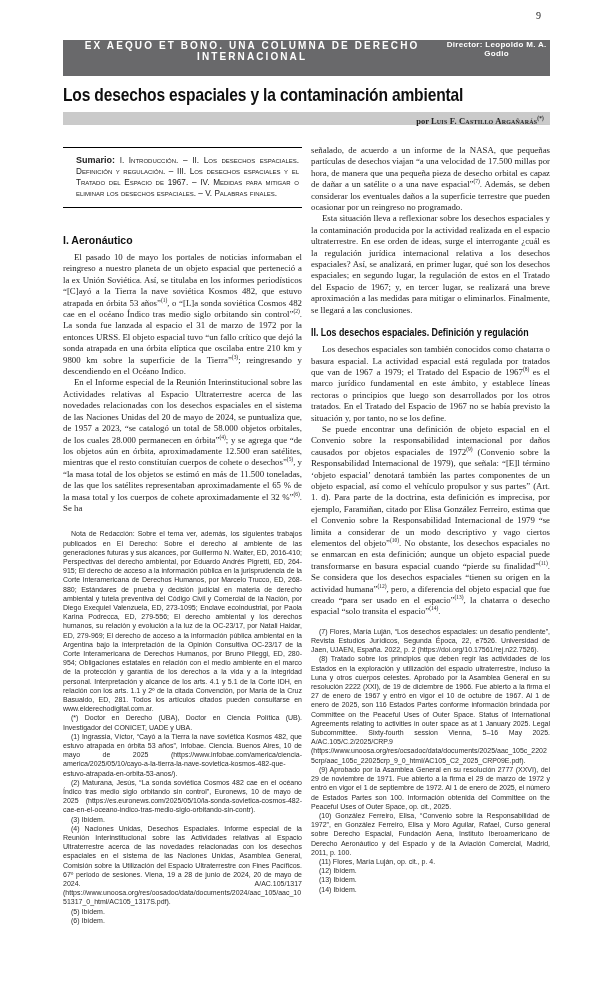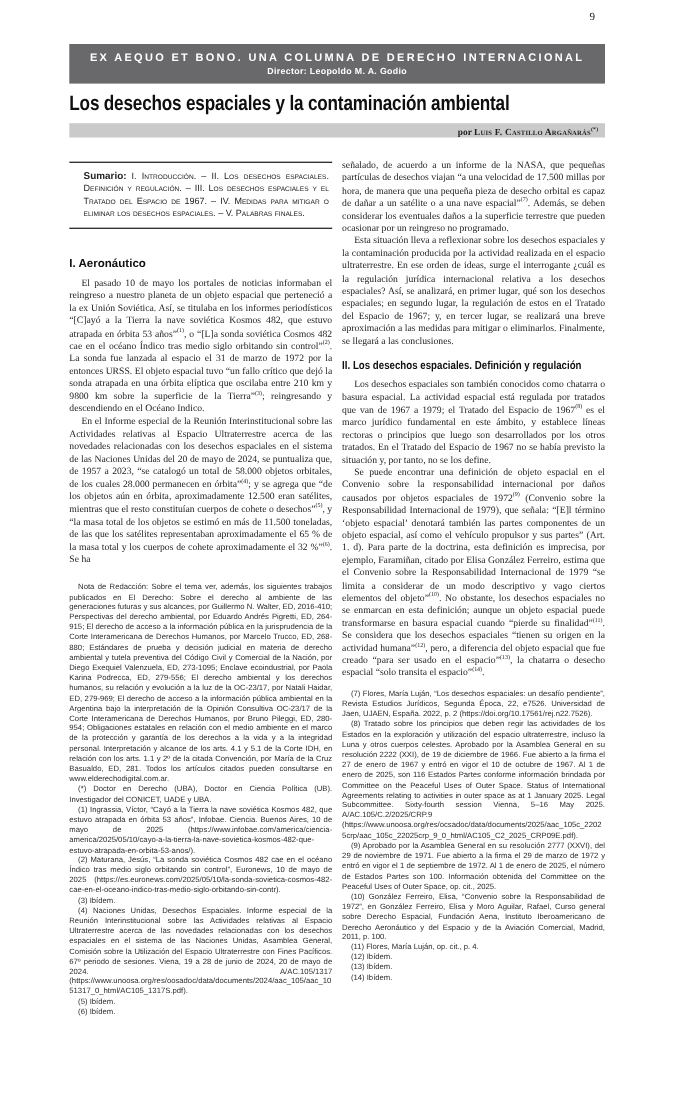--- a/index.html
+++ b/index.html
@@ -8,21 +8,21 @@
     font-family:"Liberation Serif", serif; color:#1c1c1c; overflow:hidden;
     margin:0 auto;
   }
   .page-number {
     position:absolute; top:10px; right:71px; font-size:10px; color:#222;
   }
   .banner {
     position:absolute; top:40px; left:63px; width:487px; height:36px;
     background:#69696b; color:#ffffff; text-align:center;
     font-family:"Liberation Sans", sans-serif;
-    display:flex; flex-direction:column; justify-content:center; gap:2px;
+    display:flex; flex-direction:row; justify-content:center; gap:2px;
   }
   .banner-title { font-size:10px; font-weight:bold; letter-spacing:2.1px; }
   .banner-director { font-size:8px; font-weight:bold; letter-spacing:.3px; }
   .article-title {
     position:absolute; top:84px; left:63px; margin:0;
     font-family:"Liberation Sans", sans-serif; font-weight:bold;
     font-size:19px; letter-spacing:-.2px; color:#0f0f0f;
     white-space:nowrap; transform:scaleX(.82); transform-origin:left center;
   }
   .byline-bar {

